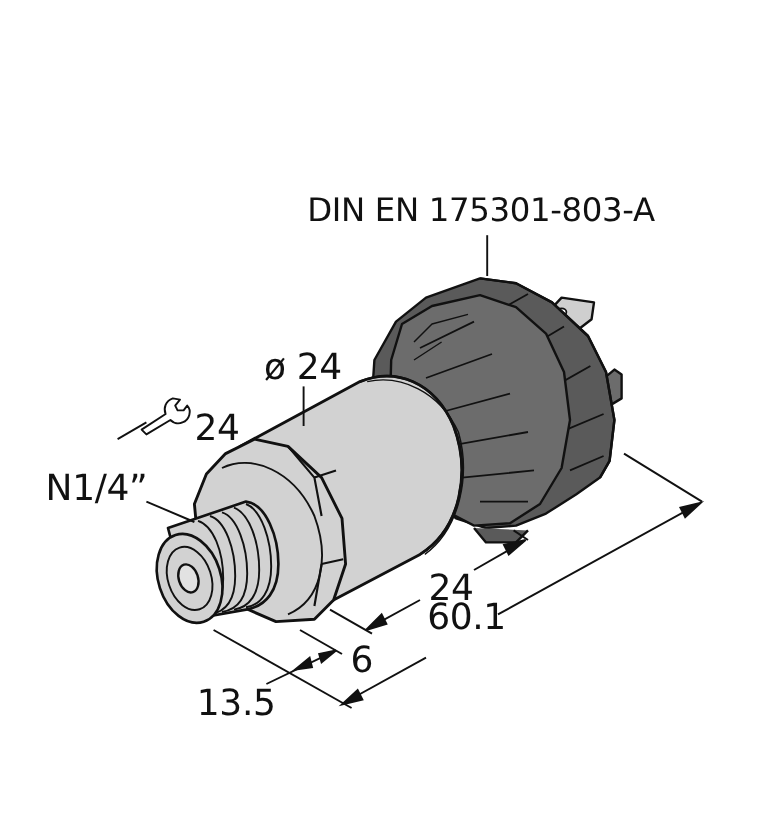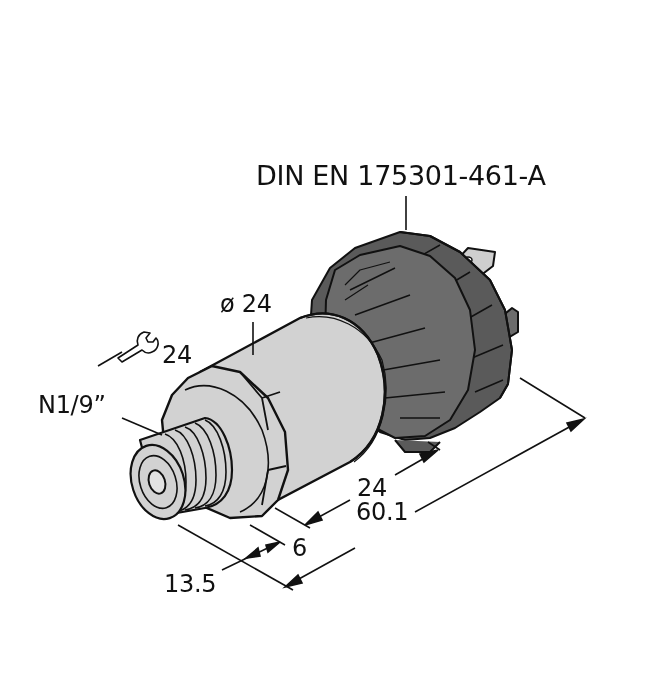--- a/index.html
+++ b/index.html
@@ -17,21 +17,21 @@
     #drawing {
       position: absolute;
       left: 0;
       top: 0;
       width: 653px;
       height: 700px;
     }
     .lbl {
       position: absolute;
       color: #111111;
-      font-size: 24px;
+      font-size: 30px;
       line-height: 1;
       white-space: nowrap;
       font-family: "DejaVu Sans", "Liberation Sans", sans-serif;
       letter-spacing: -0.3px;
     }
   </style>
 </head>
 <body>
 
 <svg id="drawing" viewBox="0 0 653 700" xmlns="http://www.w3.org/2000/svg">
@@ -113,20 +113,20 @@
     <line x1="415" y1="512" x2="582" y2="420" fill="none"></line>
     <polygon points="285,587 298,575 302,583"></polygon>
     <polygon points="584,419 571,431 567,423"></polygon>
 
     <line x1="222" y1="570" x2="278" y2="543" fill="none"></line>
     <polygon points="246,558 258,548 260,556"></polygon>
     <polygon points="280,542 268,552 266,545"></polygon>
   </g>
 </svg>
 
-<div class="lbl" style="left:256px; top:162px; font-size:27px;">DIN EN 175301-461-A</div>
+<div class="lbl" style="left:256px; top:162px; font-size:27px;">DIN EN 175301-803-A</div>
 <div class="lbl" style="left:220px; top:292px;">ø 24</div>
 <div class="lbl" style="left:162px; top:343px;">24</div>
-<div class="lbl" style="left:38px; top:393px;">N1/9”</div>
+<div class="lbl" style="left:38px; top:393px;">N1/4”</div>
 <div class="lbl" style="left:357px; top:476px;">24</div>
 <div class="lbl" style="left:356px; top:500px;">60.1</div>
 <div class="lbl" style="left:292px; top:536px;">6</div>
 <div class="lbl" style="left:164px; top:572px;">13.5</div>
 
 </body></html>

